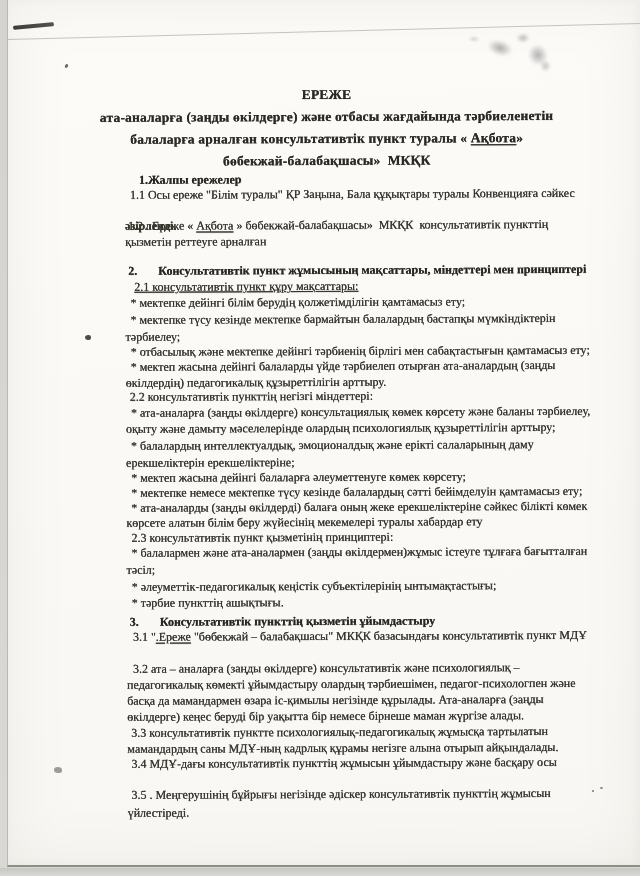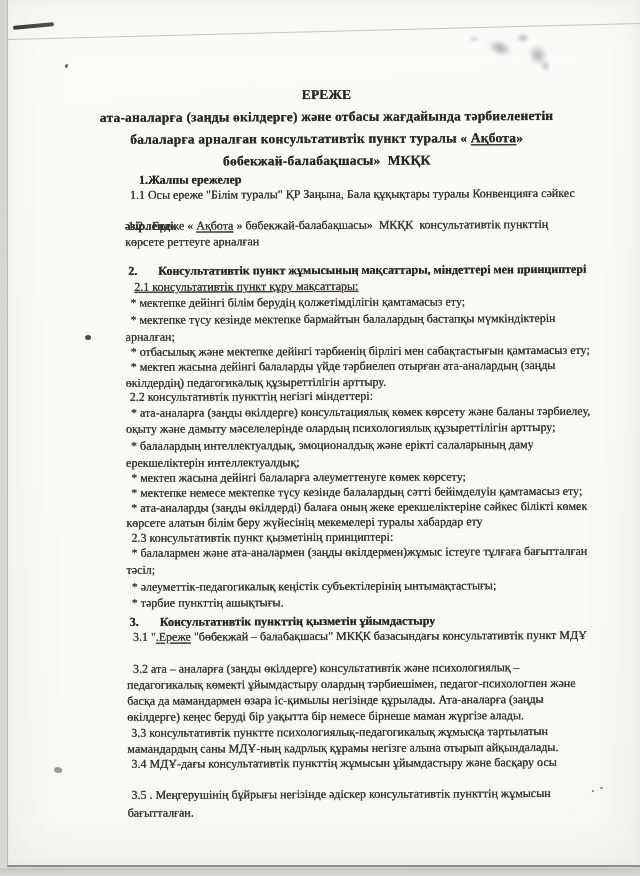--- a/index.html
+++ b/index.html
@@ -81,49 +81,49 @@
 
 <div class="doc-lines" id="doc-lines" style="color: rgb(52, 50, 43);">
     <div class="line title" style="top: 88px;"><span>ЕРЕЖЕ</span></div>
     <div class="line title" style="top: 110px;"><span>ата-аналарға (заңды өкілдерге) және отбасы жағдайында тәрбиеленетін</span></div>
     <div class="line title" style="top: 132px;"><span>балаларға арналған консультативтік пункт туралы « </span><span class="u">Ақбота</span><span>»</span></div>
     <div class="line title" style="top: 154px;"><span>бөбекжай-балабақшасы»  МКҚК</span></div>
     <div class="line h" style="top: 172px; left: 127px; right: auto; margin-left: 13px;"><span>1.Жалпы ережелер</span></div>
     <div class="line b" style="top: 187px; left: 131px; right: auto;"><span>1.1 Осы ереже "Білім туралы" ҚР Заңына, Бала құқықтары туралы Конвенцияға сәйкес</span></div>
     <div class="line b" style="top: 218px; left: 126px; right: auto; font-weight: bold;"><span>әзірленді.</span></div>
     <div class="line b" style="top: 218px; left: 129px; right: auto;"><span>1.2 . Ереже « </span><span class="u">Ақбота</span><span> » бөбекжай-балабақшасы»  МКҚК  консультативтік пункттің</span></div>
-    <div class="line b" style="top: 234px; left: 126px; right: auto;"><span>көрсете реттеуге арналған</span></div>
+    <div class="line b" style="top: 234px; left: 126px; right: auto;"><span>қызметін реттеуге арналған</span></div>
     <div class="line h" style="top: 263px; left: 129px; right: auto;"><span>2.       Консультативтік пункт жұмысының мақсаттары, міндеттері мен принциптері</span></div>
     <div class="line b" style="top: 279px; left: 135px; right: auto; text-decoration: underline;"><span>2.1 консультативтік пункт құру мақсаттары:</span></div>
     <div class="line b" style="top: 295px; left: 131px; right: auto;"><span>* мектепке дейінгі білім берудің қолжетімділігін қамтамасыз ету;</span></div>
     <div class="line b" style="top: 312px; left: 131px; right: auto;"><span>* мектепке түсу кезінде мектепке бармайтын балалардың бастапқы мүмкіндіктерін</span></div>
-    <div class="line b" style="top: 329px; left: 126px; right: auto;"><span>арналған;</span></div>
+    <div class="line b" style="top: 329px; left: 126px; right: auto;"><span>тәрбиелеу;</span></div>
     <div class="line b" style="top: 344px; left: 131px; right: auto;"><span>* отбасылық және мектепке дейінгі тәрбиенің бірлігі мен сабақтастығын қамтамасыз ету;</span></div>
     <div class="line b" style="top: 359px; left: 131px; right: auto;"><span>* мектеп жасына дейінгі балаларды үйде тәрбиелеп отырған ата-аналардың (заңды</span></div>
     <div class="line b" style="top: 375px; left: 126px; right: auto;"><span>өкілдердің) педагогикалық құзыреттілігін арттыру.</span></div>
     <div class="line b" style="top: 389px; left: 130px; right: auto;"><span>2.2 консультативтік пункттің негізгі міндеттері:</span></div>
     <div class="line b" style="top: 405px; left: 131px; right: auto;"><span>* ата-аналарға (заңды өкілдерге) консультациялық көмек көрсету және баланы тәрбиелеу,</span></div>
     <div class="line b" style="top: 421px; left: 126px; right: auto;"><span>оқыту және дамыту мәселелерінде олардың психологиялық құзыреттілігін арттыру;</span></div>
     <div class="line b" style="top: 438px; left: 131px; right: auto;"><span>* балалардың интеллектуалдық, эмоционалдық және ерікті салаларының даму</span></div>
-    <div class="line b" style="top: 455px; left: 126px; right: auto;"><span>ерекшеліктерін интеллектуалдық;</span></div>
+    <div class="line b" style="top: 455px; left: 126px; right: auto;"><span>ерекшеліктерін ерекшеліктеріне;</span></div>
     <div class="line b" style="top: 470px; left: 131px; right: auto;"><span>* мектеп жасына дейінгі балаларға әлеуметтенуге көмек көрсету;</span></div>
     <div class="line b" style="top: 485px; left: 131px; right: auto;"><span>* мектепке немесе мектепке түсу кезінде балалардың сәтті бейімделуін қамтамасыз ету;</span></div>
     <div class="line b" style="top: 500px; left: 131px; right: auto;"><span>* ата-аналарды (заңды өкілдерді) балаға оның жеке ерекшеліктеріне сәйкес білікті көмек</span></div>
     <div class="line b" style="top: 515px; left: 126px; right: auto;"><span>көрсете алатын білім беру жүйесінің мекемелері туралы хабардар ету</span></div>
     <div class="line b" style="top: 530px; left: 131px; right: auto;"><span>2.3 консультативтік пункт қызметінің принциптері:</span></div>
     <div class="line b" style="top: 545px; left: 131px; right: auto;"><span>* балалармен және ата-аналармен (заңды өкілдермен)жұмыс істеуге тұлғаға бағытталған</span></div>
     <div class="line b" style="top: 562px; left: 126px; right: auto;"><span>тәсіл;</span></div>
     <div class="line b" style="top: 579px; left: 131px; right: auto;"><span>* әлеуметтік-педагогикалық кеңістік субъектілерінің ынтымақтастығы;</span></div>
     <div class="line b" style="top: 595px; left: 131px; right: auto;"><span>* тәрбие пункттің ашықтығы.</span></div>
     <div class="line h" style="top: 614px; left: 129px; right: auto;"><span>3.       Консультативтік пункттің қызметін ұйымдастыру</span></div>
     <div class="line b" style="top: 629px; left: 132px; right: auto;"><span>3.1 "</span><span class="u">.Ереже</span><span> "бөбекжай – балабақшасы" МКҚК базасындағы консультативтік пункт МДҰ</span></div>
     <div class="line b" style="top: 661px; left: 132px; right: auto;"><span>3.2 ата – аналарға (заңды өкілдерге) консультативтік және психологиялық –</span></div>
     <div class="line b" style="top: 677px; left: 126px; right: auto;"><span>педагогикалық көмекті ұйымдастыру олардың тәрбиешімен, педагог-психологпен және</span></div>
     <div class="line b" style="top: 693px; left: 126px; right: auto;"><span>басқа да мамандармен өзара іс-қимылы негізінде құрылады. Ата-аналарға (заңды</span></div>
     <div class="line b" style="top: 709px; left: 126px; right: auto;"><span>өкілдерге) кеңес беруді бір уақытта бір немесе бірнеше маман жүргізе алады.</span></div>
     <div class="line b" style="top: 725px; left: 130px; right: auto;"><span>3.3 консультативтік пунктте психологиялық-педагогикалық жұмысқа тартылатын</span></div>
     <div class="line b" style="top: 741px; left: 126px; right: auto;"><span>мамандардың саны МДҰ-ның кадрлық құрамы негізге алына отырып айқындалады.</span></div>
     <div class="line b" style="top: 756px; left: 130px; right: auto;"><span>3.4 МДҰ-дағы консультативтік пункттің жұмысын ұйымдастыру және басқару осы</span></div>
     <div class="line b" style="top: 787px; left: 130px; right: auto;"><span>3.5 . Меңгерушінің бұйрығы негізінде әдіскер консультативтік пункттің жұмысын</span></div>
-    <div class="line b" style="top: 805px; left: 126px; right: auto;"><span>бағытталған.</span></div>
+    <div class="line b" style="top: 805px; left: 126px; right: auto;"><span>үйлестіреді.</span></div>
   </div>
 
 <div class="bottom-strip"></div>
 
 </body></html>

